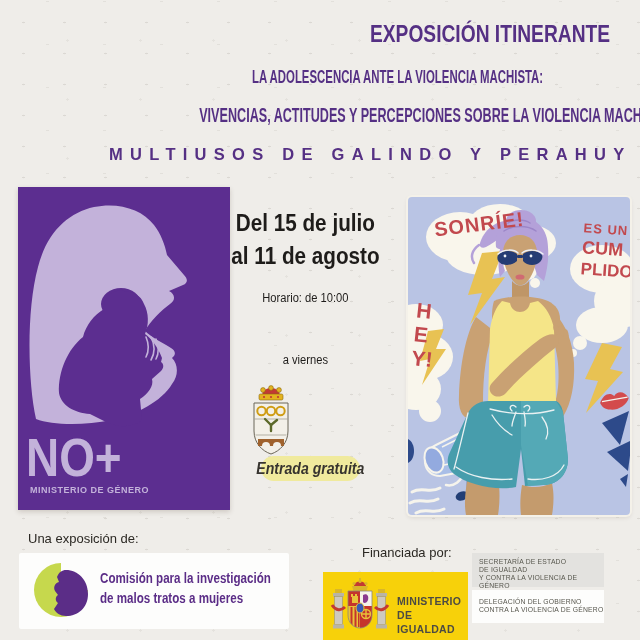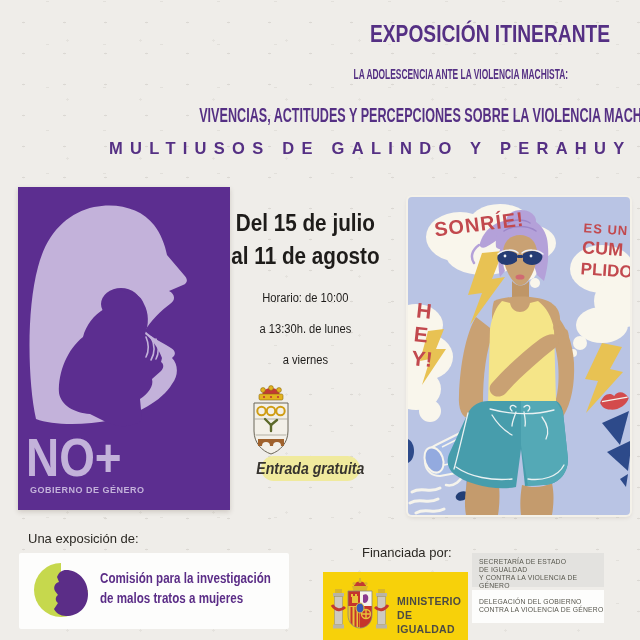--- a/index.html
+++ b/index.html
@@ -16,25 +16,25 @@
   }
   .abs{position:absolute;}
   .ctr{left:0;right:0;text-align:right;}
   .cond{display:inline-block;transform-origin:center;white-space:nowrap;}
   .condL{display:inline-block;transform-origin:left center;white-space:nowrap;}
 
   
   .hd{color:var(--heading-purple,#553084);font-weight:bold;}
   #kicker{top:20px;font-size:24px;}
   #kicker .cond{transform:scaleX(.80);}
-  #title1{top:66px;font-size:14px;padding-left:20px;}
+  #title1{top:66px;font-size:19px;padding-left:20px;}
   #title1 .cond{transform:scaleX(.60);}
   #title2{top:103px;font-size:21px;}
   #title2 .cond{transform:scaleX(.60);}
-  #venue{top:139px;font-size:17px;}
+  #venue{top:145px;font-size:17px;}
   #venue .cond{letter-spacing:7.5px;transform:scaleX(.97);}
 
   
   #noMorePoster{left:18px;top:187px;width:212px;height:323px;
     background:var(--poster-purple,#5c2e90);box-shadow:0 2px 5px rgba(60,40,20,.18);}
   #noMorePoster svg{position:absolute;left:0;top:0;}
   #noText{left:8px;top:243px;font-size:54px;line-height:1;font-weight:bold;
     color:var(--poster-lavender,#c3b2da);}
   #noText .condL{transform:scaleX(.85);}
   #noSub{left:12px;top:298px;font-size:9px;font-weight:bold;letter-spacing:.5px;
@@ -124,34 +124,31 @@
 
       <g fill="none" stroke="#c3b2da" stroke-width="1.6" stroke-linecap="round">
         <path d="M128,150 C131,157 131,164 128,170"></path>
         <path d="M133,150 C137,158 137,166 133,173"></path>
         <path d="M138,152 C141,159 141,166 138,172"></path>
       </g>
     </svg>
     <div id="noText" class="abs">
       <span class="condL">NO+</span>
     </div>
-    <div id="noSub" class="abs">GOBIERNO DE GÉNERO</div>
+    <div id="noSub" class="abs">MINISTERIO DE GÉNERO</div>
   </div>
 
   <div id="date1" class="abs midtxt dateline">
     <span class="cond">Del 15 de julio</span>
   </div>
   <div id="date2" class="abs midtxt dateline">
     <span class="cond">al 11 de agosto</span>
   </div>
   <div id="sched1" class="abs midtxt schedline">
     <span class="cond">Horario: de 10:00</span>
-  </div>
-  <div id="sched2" class="abs midtxt schedline">
-    <span class="cond">a 13:30h. de lunes</span>
   </div>
   <div id="sched3" class="abs midtxt schedline">
     <span class="cond">a viernes</span>
   </div>
 
   <svg id="crest" class="abs" viewBox="0 0 50 73">
     <path d="M16,12 A9,7 0 0 1 34,12 Z" fill="#c23a33"></path>
     <circle cx="17" cy="7" r="2.4" fill="#e4b31f" stroke="#8a6a10" stroke-width=".6"></circle>
     <circle cx="25" cy="5" r="2.4" fill="#e4b31f" stroke="#8a6a10" stroke-width=".6"></circle>
     <circle cx="33" cy="7" r="2.4" fill="#e4b31f" stroke="#8a6a10" stroke-width=".6"></circle>

